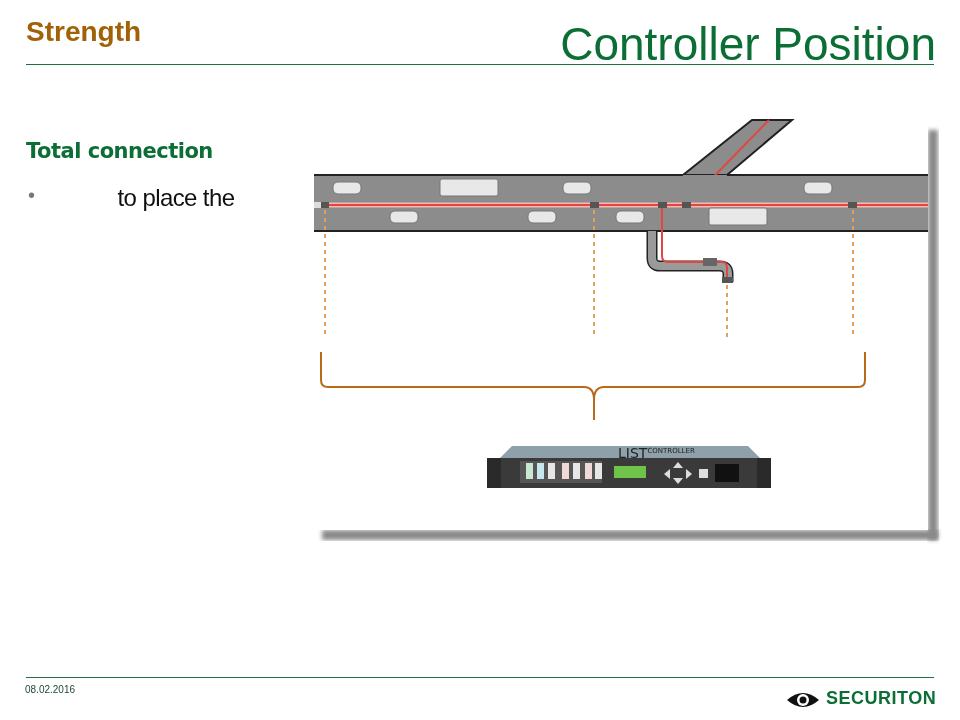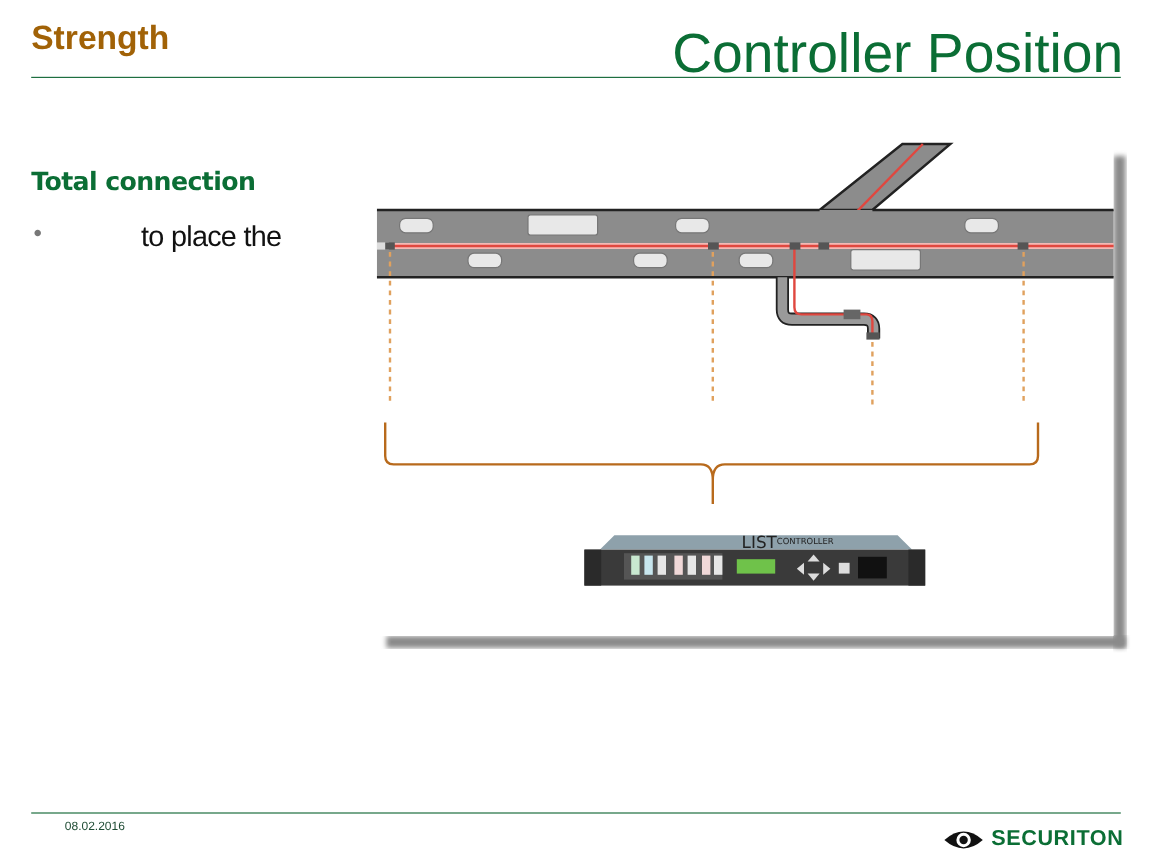--- a/index.html
+++ b/index.html
@@ -5,21 +5,21 @@
   html,body{margin:0;padding:0;background:#fff;}
   body{width:960px;height:720px;position:relative;overflow:hidden;font-family:"Liberation Sans",sans-serif;}
   .title-left{position:absolute;left:26px;top:16px;font-size:28px;font-weight:bold;color:#a16207;}
   .title-right{position:absolute;right:24px;top:17px;font-size:46px;color:#0b6e35;}
   .rule-top{position:absolute;left:26px;top:64px;width:908px;height:1px;background:#1e6f40;}
   .subtitle{position:absolute;left:26px;top:139px;font-size:21px;font-weight:bold;color:#0b6e35;font-family:"DejaVu Sans",sans-serif;letter-spacing:-0.5px;}
   .bullet{position:absolute;left:28px;top:184px;font-size:20px;color:#777;}
   .bullet-text{position:absolute;left:51px;top:185px;font-size:24px;line-height:25px;color:#111;font-family:Liberation Sans, sans-serif;letter-spacing:-0.6px;width:250px;text-align:center;}
   .diagram{position:absolute;left:314px;top:118px;width:628px;height:426px;}
   .rule-bottom{position:absolute;left:26px;top:677px;width:908px;height:1px;background:#1e6f40;}
-  .date{position:absolute;left:25px;top:684px;font-size:10px;color:#1e4b33;margin-left:29px;}
+  .date{position:absolute;left:25px;top:684px;font-size:10px;color:#1e4b33;}
   .logo{position:absolute;left:786px;top:687px;height:22px;display:flex;align-items:flex-end;gap:6px;}
   .logo-text{font-size:18px;font-weight:bold;color:#0b6e35;letter-spacing:0.5px;}
   .ctrl-label{position:absolute;left:618px;top:420px;font-size:14px;color:#222;font-family:"DejaVu Sans",sans-serif;margin-top:25px;}
   .ctrl-label sup{font-size:7px;vertical-align:top;position:relative;top:2px;}
 </style>
 </head>
 <body>
 
 <div class="title-left">Strength</div>
 <div class="title-right">Controller Position</div>

